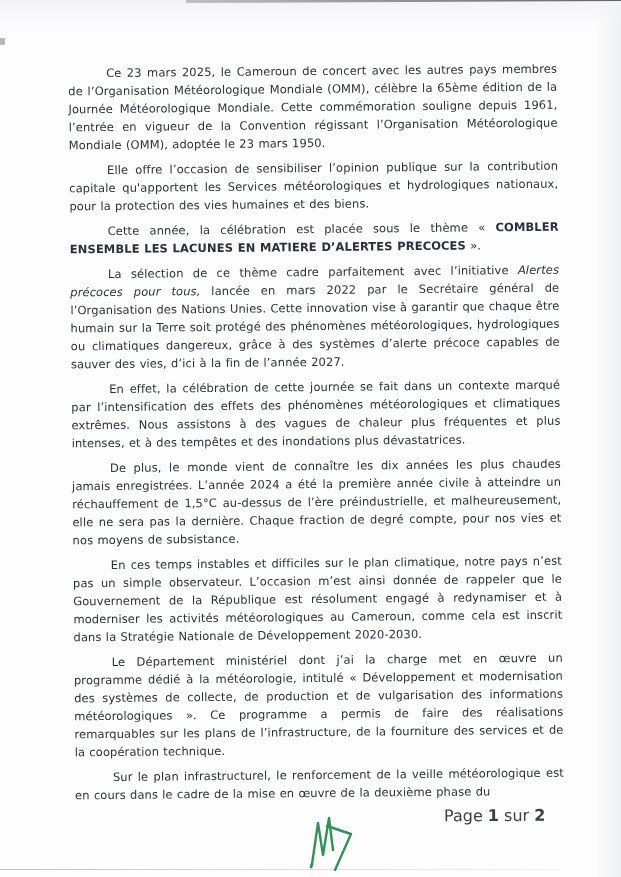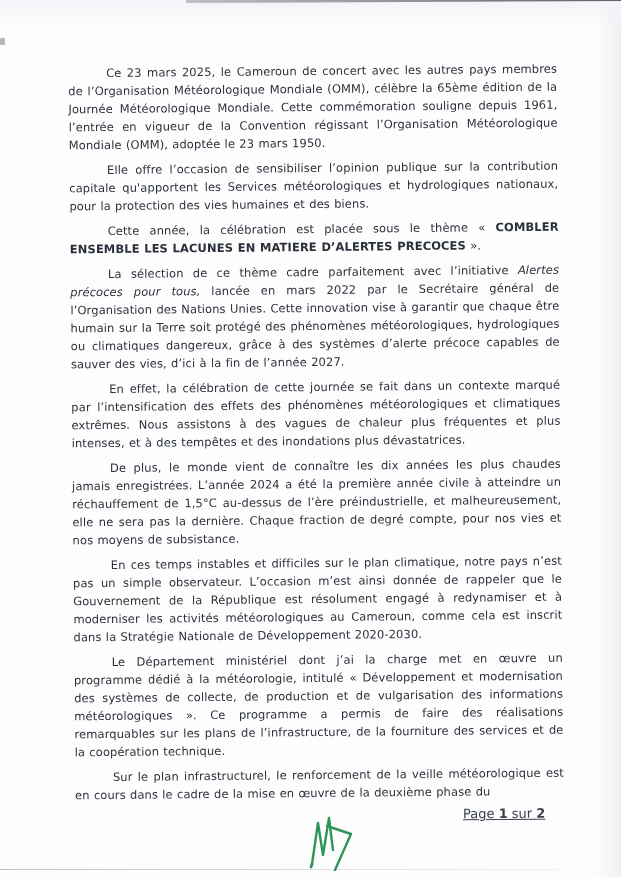--- a/index.html
+++ b/index.html
@@ -62,24 +62,23 @@
     text-indent: 38px;
     font-size: 11.5px;
     line-height: 18px;
     letter-spacing: 0.1px;
     word-spacing: 0.5px;
   }
   .page-footer {
     position: absolute;
     top: 806px;
     right: 76px;
-    font-size: 13px;
+    font-size: 16px;
     color: #3a404a;
     transform: rotate(-0.4deg);
-    text-decoration: underline;
   }
   .signature {
     position: absolute;
     left: 298px;
     top: 813px;
     width: 74px;
     height: 60px;
   }
   .signature svg {
     width: 100%;

